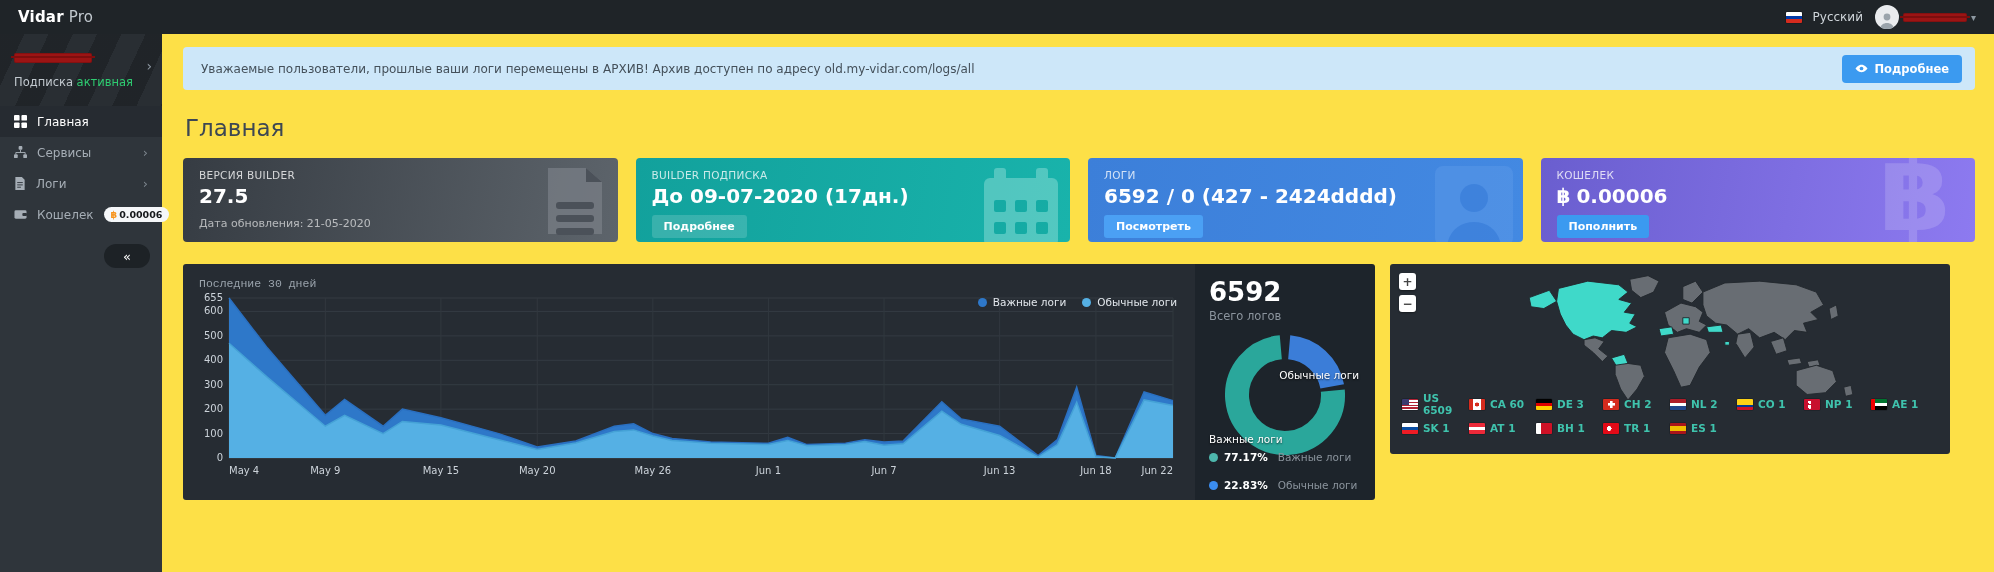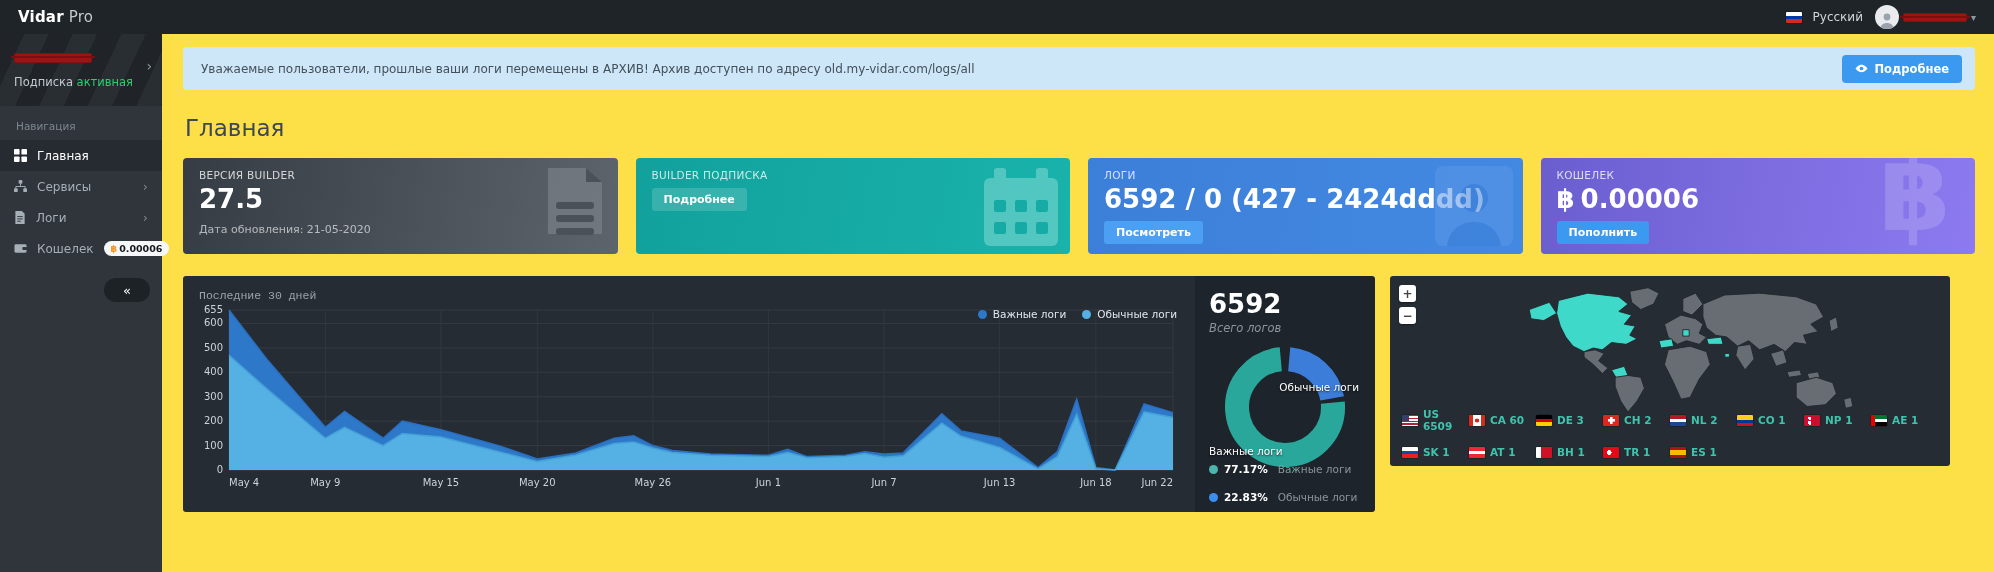--- a/index.html
+++ b/index.html
@@ -47,23 +47,23 @@
   .alert { background:#cde7f9; border-radius:4px; height:43px; display:flex; align-items:center;
            padding:0 13px 0 18px; color:#44505a; font-size:12px; }
   .alert-btn { margin-left:auto; background:#3b9af0; color:#fff; border:none; border-radius:4px;
                font-size:11.5px; font-weight:bold; padding:7px 13px; display:flex; align-items:center; gap:6px; cursor:pointer;
                font-family:inherit; }
 
   .page-title { margin:25px 2px 17px; font-size:23px; font-weight:normal; color:#3d4753; }
 
   
   .cards { display:flex; gap:18px; }
-  .card { flex:1; height:96px; border-radius:4px; position:relative; overflow:hidden; padding:11px 16px; color:#fff; }
+  .card { flex:1; height:84px; border-radius:4px; position:relative; overflow:hidden; padding:11px 16px; color:#fff; }
   .card-label { font-size:10.5px; letter-spacing:.3px; color:rgba(255,255,255,.78); }
-  .card-value { font-size:26px; font-weight:bold; margin-top:3px; display:flex; align-items:center; gap:6px; }
+  .card-value { font-size:20px; font-weight:bold; margin-top:3px; display:flex; align-items:center; gap:6px; }
   .card-sub { font-size:11px; color:rgba(255,255,255,.62); margin-top:9px; }
   .card-btn { display:inline-block; margin-top:7px; border:none; border-radius:3px; color:#fff;
               font-size:11px; font-weight:bold; padding:5px 12px; cursor:pointer; font-family:inherit; }
   .card1 { background:linear-gradient(100deg,#363c43,#5d646b); }
   .card2 { background:linear-gradient(100deg,#12a19c,#19b3ab); }
   .card2 .card-btn { background:rgba(255,255,255,.16); }
   .card3 { background:linear-gradient(100deg,#3c7fd9,#4389e2); }
   .card3 .card-btn { background:#4ba0f4; }
   .card4 { background:linear-gradient(100deg,#6a5ecf,#8d7af0); }
   .card4 .card-btn { background:#3b9af0; }
@@ -75,35 +75,35 @@
   .chart-panel { width:1012px; height:236px; background:#262c33; border-radius:3px 0 0 3px;
                  padding:13px 16px 6px; position:relative; }
   .chart-title { font-size:11.5px; color:#9aa3ac;font-family:Liberation Mono, monospace; }
   .chart-legend { position:absolute; right:18px; top:32px; display:flex; gap:16px; }
   .leg-item { display:flex; align-items:center; gap:6px; font-size:10.5px; color:#e2e7ec; }
   .dot { width:9px; height:9px; border-radius:50%; flex:none; }
 
   .stats-panel { width:180px; height:236px; background:#1d242b; border-radius:0 3px 3px 0;
                  padding:13px 14px; position:relative; }
   .stats-total { font-size:26px; font-weight:bold; color:#fff; }
-  .stats-sub { font-size:11.5px; color:#8b949d; margin-top:2px;font-style:italic; }
+  .stats-sub { font-size:11.5px; color:#8b949d; margin-top:2px; }
   .donut-wrap { position:relative; width:152px; height:136px; margin:6px auto 0; }
   .donut-label { position:absolute; color:#fff; font-size:10.5px; text-shadow:0 1px 2px rgba(0,0,0,.7); white-space:nowrap; }
   .stats-legend { position:absolute; left:14px; bottom:9px; display:flex; flex-direction:column; gap:16px; }
   .stats-legend .leg-item { font-size:10.5px; }
   .stats-legend .pct { color:#fff; font-weight:bold; margin-right:4px; }
   .stats-legend .lbl { color:#8b949d; }
 
   .map-panel { width:560px; height:190px; background:#262c33; border-radius:3px; margin-left:15px;
                position:relative; padding:6px 10px; }
   .zoom-btns { position:absolute; left:9px; top:9px; display:flex; flex-direction:column; gap:5px; z-index:5; }
   .zoom-btn { width:17px; height:17px; background:#fff; border:none; border-radius:3px; color:#444;
               font-size:12px; font-weight:bold; line-height:1; cursor:pointer; box-shadow:0 1px 2px rgba(0,0,0,.4); font-family:inherit; }
-  .country-list { position:absolute; left:12px; right:12px; bottom:8px; display:grid;
-                  grid-template-columns:repeat(8,1fr); row-gap:14px; }
+  .country-list { position:absolute; left:12px; right:12px; bottom:20px; display:grid;
+                  grid-template-columns:repeat(8,1fr); row-gap:6px; }
   .country { display:flex; align-items:center; font-size:10.5px; color:#3fc3ad; font-weight:bold; }
   .fl { width:16px; height:11px; display:inline-block; margin-right:5px; border-radius:1px; flex:none;
         box-shadow:0 0 0 .5px rgba(0,0,0,.35); }
   .fl-RU { background:linear-gradient(#fff 0 33%,#0039a6 33% 66%,#d52b1e 66%); }
   .fl-US { background-color:#fff; background-image:linear-gradient(#3c3b6e,#3c3b6e),repeating-linear-gradient(180deg,#b22234 0 1.4px,#fff 1.4px 2.8px); background-size:7px 6px,100% 100%; background-repeat:no-repeat; }
   .fl-CA { background:radial-gradient(circle at 50% 50%,#d52b1e 0 2px,transparent 2.1px),linear-gradient(90deg,#d52b1e 0 27%,#fff 27% 73%,#d52b1e 73%); }
   .fl-DE { background:linear-gradient(#000 0 33%,#d00 33% 66%,#ffce00 66%); }
   .fl-CH { background:linear-gradient(#fff,#fff) 50% 50%/2.6px 7px no-repeat,linear-gradient(#fff,#fff) 50% 50%/7px 2.6px no-repeat,#d52b1e; }
   .fl-NL { background:linear-gradient(#ae1c28 0 33%,#fff 33% 66%,#21468b 66%); }
   .fl-CO { background:linear-gradient(#fcd116 0 50%,#003893 50% 75%,#ce1126 75%); }
@@ -143,21 +143,20 @@
 
   <div class="sidebar">
     <div class="profile">
       <span class="redact"></span>
       <div class="sub-line">
         <span>Подписка</span>
         <span class="ok">активная</span>
       </div>
       <span class="profile-chevron">›</span>
     </div>
-    <div class="nav-header">Навигация</div>
     <div id="nav-items">
         <div class="nav-item active">
           <span style="display:flex">
             <svg width="13" height="13" viewBox="0 0 14 14">
               <g fill="currentColor">
                 <rect width="6" height="6" rx="1"></rect>
                 <rect x="8" width="6" height="6" rx="1"></rect>
                 <rect y="8" width="6" height="6" rx="1"></rect>
                 <rect x="8" y="8" width="6" height="6" rx="1"></rect>
               </g>
@@ -226,20 +225,21 @@
         <svg class="watermark" width="66" height="70" viewBox="0 0 66 70">
           <path d="M6 2h38l16 14v52H6z" fill="#7c828a" opacity=".75"></path>
           <path d="M44 2l16 14H44z" fill="#4a5058"></path>
           <rect x="14" y="36" width="38" height="7" rx="3" fill="#4a5058"></rect>
           <rect x="14" y="49" width="38" height="7" rx="3" fill="#4a5058"></rect>
           <rect x="14" y="62" width="38" height="7" rx="3" fill="#4a5058"></rect>
         </svg>
       </div>
       <div class="card card2">
         <div class="card-label">BUILDER ПОДПИСКА</div>
+        <div class="card-value">До 09-07-2020 (17дн.)</div>
         <button class="card-btn">Подробнее</button>
         <svg class="watermark" width="78" height="80" viewBox="0 0 78 80" style="opacity:.35">
           <rect x="2" y="12" width="74" height="68" rx="6" fill="#bff0ec"></rect>
           <rect x="12" y="2" width="12" height="18" rx="3" fill="#bff0ec"></rect>
           <rect x="54" y="2" width="12" height="18" rx="3" fill="#bff0ec"></rect>
           <g fill="#12a19c">
             <rect x="12" y="34" width="12" height="12" rx="2"></rect>
               <rect x="33" y="34" width="12" height="12" rx="2"></rect>
               <rect x="54" y="34" width="12" height="12" rx="2"></rect>
             <rect x="12" y="56" width="12" height="12" rx="2"></rect>

